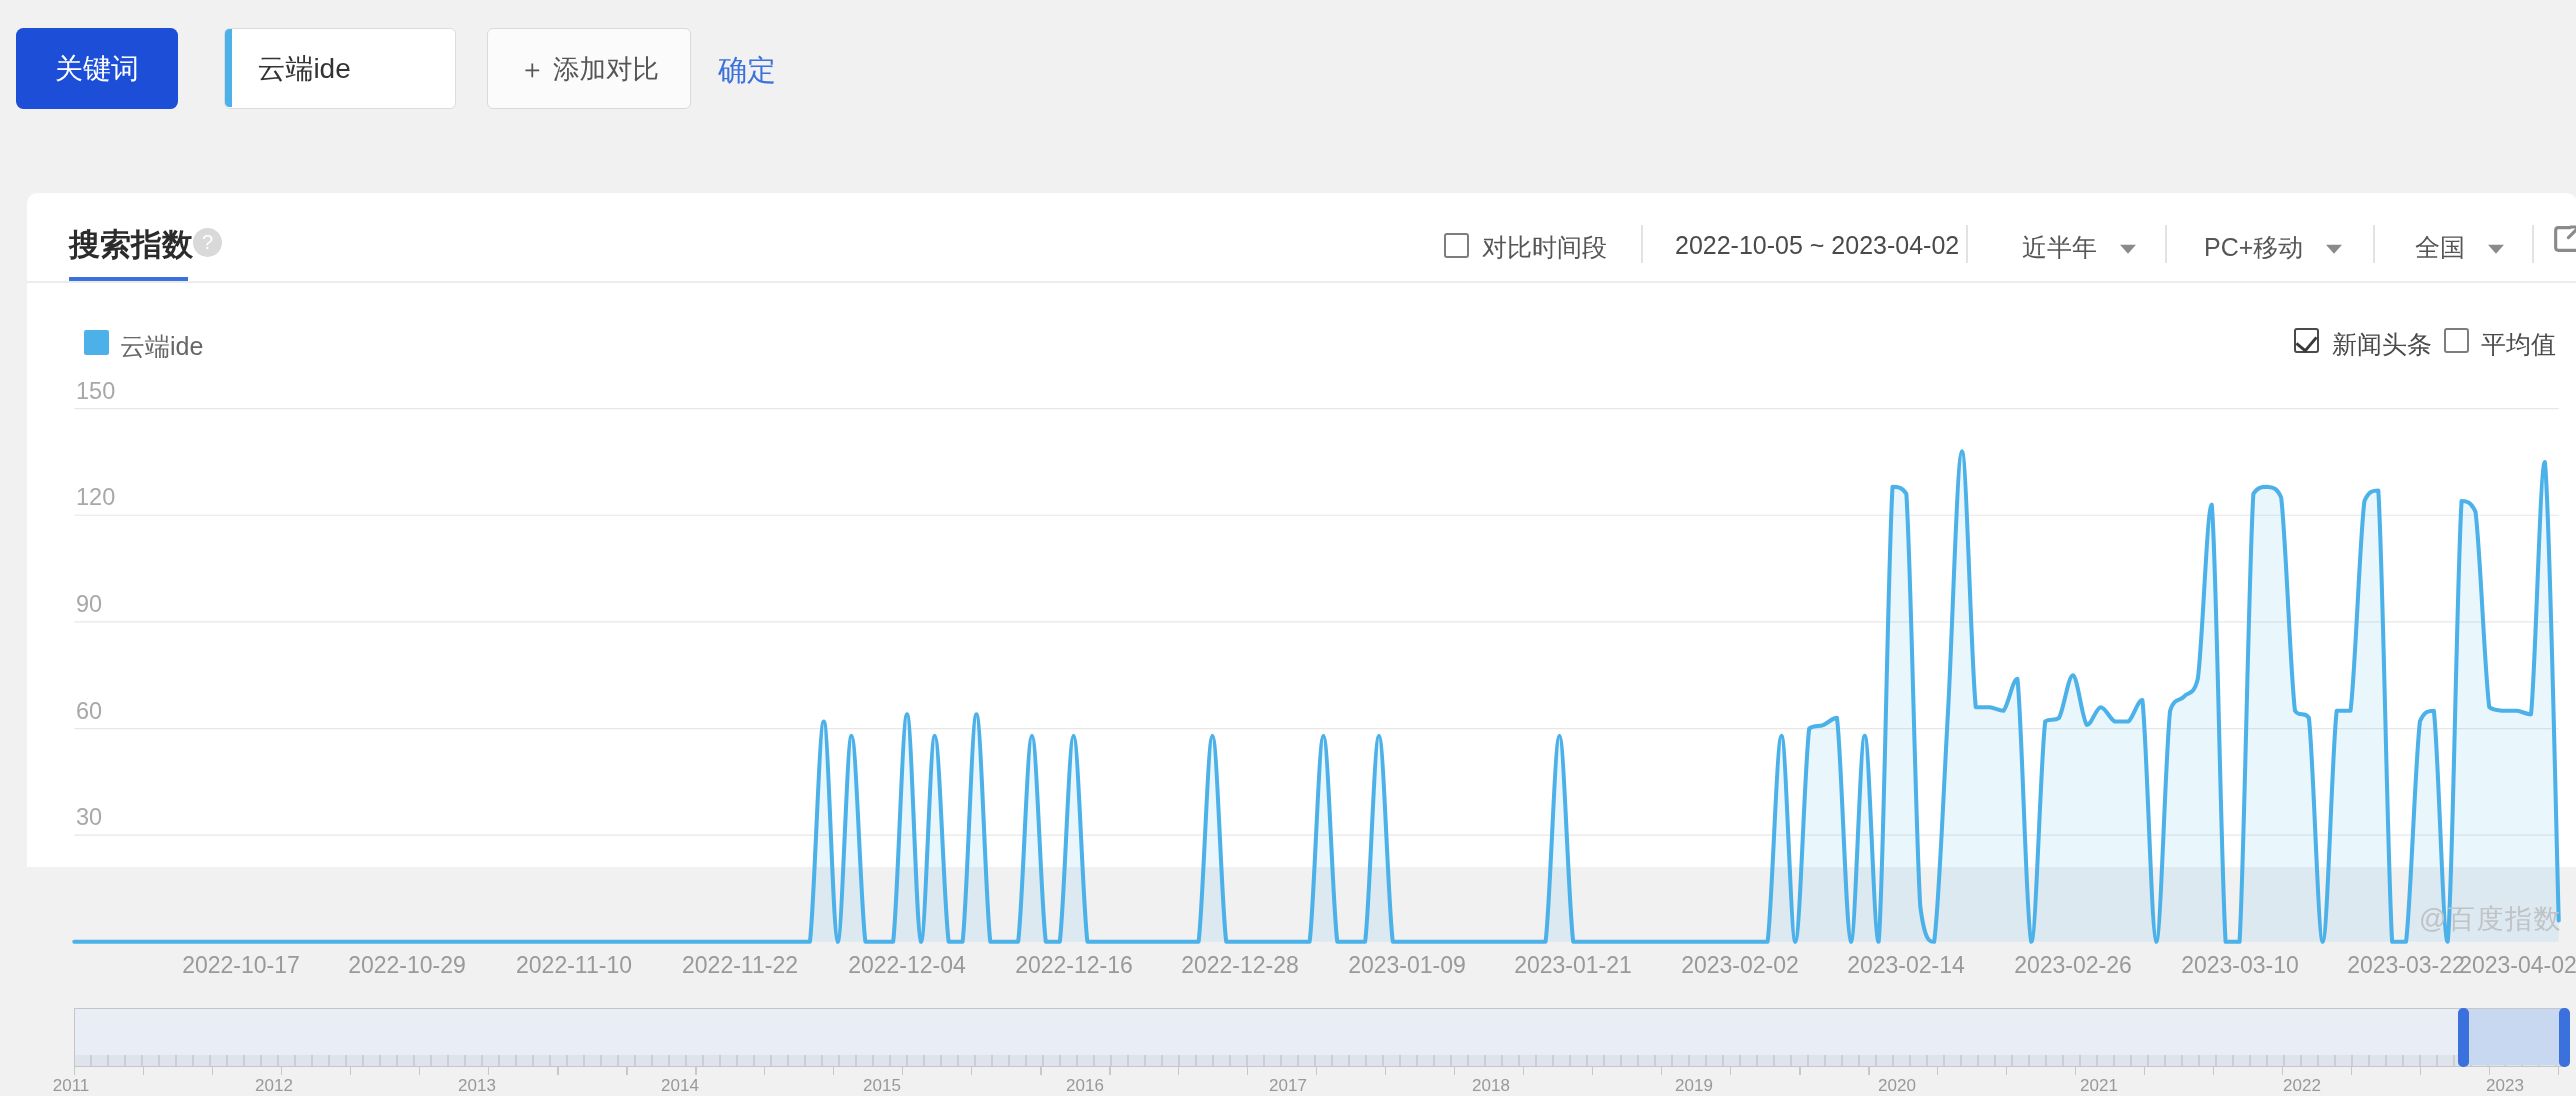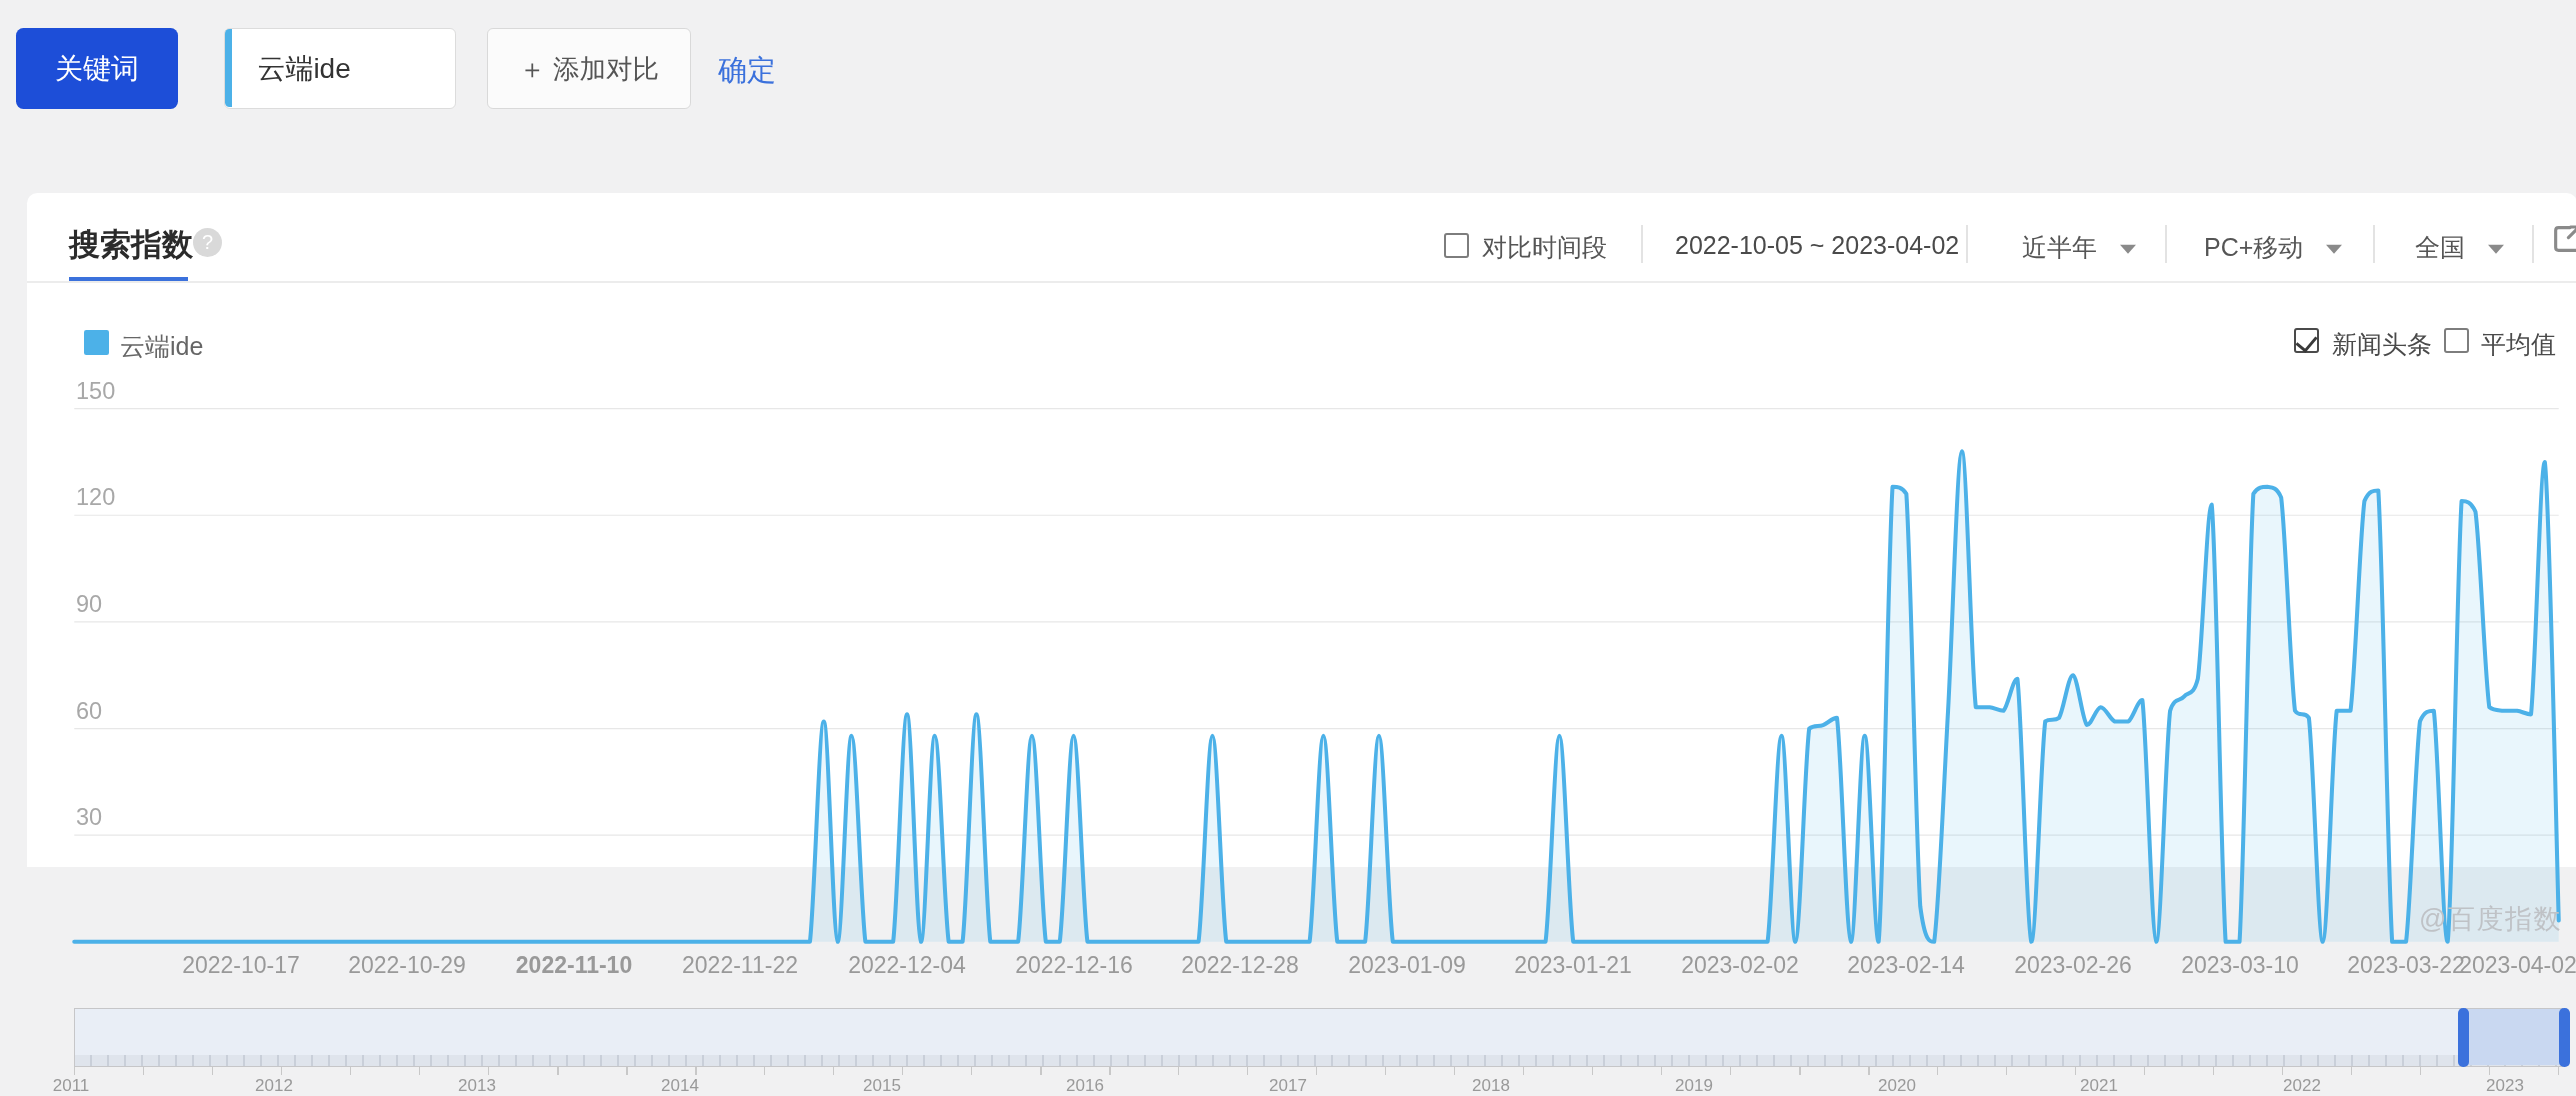--- a/index.html
+++ b/index.html
@@ -173,21 +173,21 @@
         <line x1="0" x2="3378" y1="188.0039999999999" y2="188.0039999999999" stroke="#e7e7e7" stroke-width="1.6"></line>
         <line x1="0" x2="3378" y1="43.004999999999995" y2="43.004999999999995" stroke="#e7e7e7" stroke-width="1.6"></line>
       </g>
     <path id="area-path" d="M0,768C3.1,768.0 12.6,768.0 18.9,768.0C25.2,768.0 31.5,768.0 37.7,768.0C44.0,768.0 50.3,768.0 56.6,768.0C62.9,768.0 69.2,768.0 75.5,768.0C81.8,768.0 88.1,768.0 94.4,768.0C100.6,768.0 106.9,768.0 113.2,768.0C119.5,768.0 125.8,768.0 132.1,768.0C138.4,768.0 144.7,768.0 151.0,768.0C157.3,768.0 163.6,768.0 169.8,768.0C176.1,768.0 182.4,768.0 188.7,768.0C195.0,768.0 201.3,768.0 207.6,768.0C213.9,768.0 220.2,768.0 226.5,768.0C232.7,768.0 239.0,768.0 245.3,768.0C251.6,768.0 257.9,768.0 264.2,768.0C270.5,768.0 276.8,768.0 283.1,768.0C289.4,768.0 295.7,768.0 301.9,768.0C308.2,768.0 314.5,768.0 320.8,768.0C327.1,768.0 333.4,768.0 339.7,768.0C346.0,768.0 352.3,768.0 358.6,768.0C364.8,768.0 371.1,768.0 377.4,768.0C383.7,768.0 390.0,768.0 396.3,768.0C402.6,768.0 408.9,768.0 415.2,768.0C421.5,768.0 427.8,768.0 434.0,768.0C440.3,768.0 446.6,768.0 452.9,768.0C459.2,768.0 465.5,768.0 471.8,768.0C478.1,768.0 484.4,768.0 490.7,768.0C496.9,768.0 503.2,768.0 509.5,768.0C515.8,768.0 522.1,768.0 528.4,768.0C534.7,768.0 541.0,768.0 547.3,768.0C553.6,768.0 559.9,768.0 566.1,768.0C572.4,768.0 578.7,768.0 585.0,768.0C591.3,768.0 597.6,768.0 603.9,768.0C610.2,768.0 616.5,768.0 622.8,768.0C629.1,768.0 635.3,768.0 641.6,768.0C647.9,768.0 654.2,768.0 660.5,768.0C666.8,768.0 673.1,768.0 679.4,768.0C685.7,768.0 692.0,768.0 698.2,768.0C704.5,768.0 710.8,768.0 717.1,768.0C723.4,768.0 729.7,768.0 736.0,768.0C742.3,768.0 748.6,768.0 754.9,768.0C761.2,768.0 767.4,768.0 773.7,768.0C780.0,768.0 786.3,768.0 792.6,768.0C798.9,768.0 805.2,768.0 811.5,768.0C817.8,768.0 824.1,768.0 830.3,768.0C836.6,768.0 842.9,768.0 849.2,768.0C855.5,768.0 861.8,768.0 868.1,768.0C874.4,768.0 880.7,768.0 887.0,768.0C893.3,768.0 899.5,768.0 905.8,768.0C912.1,768.0 918.4,768.0 924.7,768.0C931.0,768.0 937.3,768.0 943.6,768.0C949.9,768.0 956.2,768.0 962.4,768.0C968.7,768.0 975.0,768.0 981.3,768.0C987.6,768.0 993.9,768.0 1000.2,768.0C1006.5,718.1 1012.8,468.3 1019.1,468.3C1025.4,468.3 1031.6,764.8 1037.9,768.0C1044.2,768.0 1050.5,487.7 1056.8,487.7C1063.1,487.7 1069.4,721.3 1075.7,768.0C1082.0,768.0 1088.3,768.0 1094.5,768.0C1100.8,768.0 1107.1,768.0 1113.4,768.0C1119.7,716.4 1126.0,458.7 1132.3,458.7C1138.6,458.7 1144.9,763.2 1151.2,768.0C1157.5,768.0 1163.7,487.7 1170.0,487.7C1176.3,487.7 1182.6,721.3 1188.9,768.0C1195.2,768.0 1201.5,768.0 1207.8,768.0C1214.1,716.4 1220.4,458.7 1226.6,458.7C1232.9,458.7 1239.2,716.4 1245.5,768.0C1251.8,768.0 1258.1,768.0 1264.4,768.0C1270.7,768.0 1277.0,768.0 1283.3,768.0C1289.6,721.3 1295.8,487.7 1302.1,487.7C1308.4,487.7 1314.7,721.3 1321.0,768.0C1327.3,768.0 1333.6,768.0 1339.9,768.0C1346.2,721.3 1352.5,487.7 1358.7,487.7C1365.0,487.7 1371.3,721.3 1377.6,768.0C1383.9,768.0 1390.2,768.0 1396.5,768.0C1402.8,768.0 1409.1,768.0 1415.4,768.0C1421.7,768.0 1427.9,768.0 1434.2,768.0C1440.5,768.0 1446.8,768.0 1453.1,768.0C1459.4,768.0 1465.7,768.0 1472.0,768.0C1478.3,768.0 1484.6,768.0 1490.8,768.0C1497.1,768.0 1503.4,768.0 1509.7,768.0C1516.0,768.0 1522.3,768.0 1528.6,768.0C1534.9,721.3 1541.2,487.7 1547.5,487.7C1553.8,487.7 1560.0,721.3 1566.3,768.0C1572.6,768.0 1578.9,768.0 1585.2,768.0C1591.5,768.0 1597.8,768.0 1604.1,768.0C1610.4,768.0 1616.7,768.0 1622.9,768.0C1629.2,768.0 1635.5,768.0 1641.8,768.0C1648.1,768.0 1654.4,768.0 1660.7,768.0C1667.0,768.0 1673.3,768.0 1679.6,768.0C1685.9,721.3 1692.1,487.7 1698.4,487.7C1704.7,487.7 1711.0,721.3 1717.3,768.0C1723.6,768.0 1729.9,768.0 1736.2,768.0C1742.5,768.0 1748.8,768.0 1755.1,768.0C1761.3,721.3 1767.6,487.7 1773.9,487.7C1780.2,487.7 1786.5,721.3 1792.8,768.0C1799.1,768.0 1805.4,768.0 1811.7,768.0C1818.0,768.0 1824.2,768.0 1830.5,768.0C1836.8,768.0 1843.1,768.0 1849.4,768.0C1855.7,768.0 1862.0,768.0 1868.3,768.0C1874.6,768.0 1880.9,768.0 1887.2,768.0C1893.4,768.0 1899.7,768.0 1906.0,768.0C1912.3,768.0 1918.6,768.0 1924.9,768.0C1931.2,768.0 1937.5,768.0 1943.8,768.0C1950.1,768.0 1956.3,768.0 1962.6,768.0C1968.9,768.0 1975.2,768.0 1981.5,768.0C1987.8,768.0 1994.1,768.0 2000.4,768.0C2006.7,721.3 2013.0,487.7 2019.3,487.7C2025.5,487.7 2031.8,721.3 2038.1,768.0C2044.4,768.0 2050.7,768.0 2057.0,768.0C2063.3,768.0 2069.6,768.0 2075.9,768.0C2082.2,768.0 2088.4,768.0 2094.7,768.0C2101.0,768.0 2107.3,768.0 2113.6,768.0C2119.9,768.0 2126.2,768.0 2132.5,768.0C2138.8,768.0 2145.1,768.0 2151.4,768.0C2157.6,768.0 2163.9,768.0 2170.2,768.0C2176.5,768.0 2182.8,768.0 2189.1,768.0C2195.4,768.0 2201.7,768.0 2208.0,768.0C2214.3,768.0 2220.5,768.0 2226.8,768.0C2233.1,768.0 2239.4,768.0 2245.7,768.0C2252.0,768.0 2258.3,768.0 2264.6,768.0C2270.9,768.0 2277.2,768.0 2283.5,768.0C2289.7,768.0 2296.0,768.0 2302.3,768.0C2308.6,721.3 2314.9,487.7 2321.2,487.7C2327.5,487.7 2333.8,768.0 2340.1,768.0C2346.4,766.4 2352.6,527.1 2358.9,478.0C2365.2,473.2 2371.5,475.6 2377.8,473.2C2384.1,470.8 2390.4,463.5 2396.7,463.5C2403.0,512.6 2409.3,764.0 2415.6,768.0C2421.8,768.0 2428.1,487.7 2434.4,487.7C2440.7,487.7 2447.0,768.0 2453.3,768.0C2459.6,711.6 2465.9,250.8 2472.2,149.3C2478.5,149.3 2484.7,149.3 2491.0,159.0C2497.3,254.1 2503.6,618.2 2509.9,719.7C2516.2,768.0 2522.5,768.0 2528.8,768.0C2535.1,723.7 2541.4,565.0 2547.7,453.8C2553.9,342.7 2560.2,101.8 2566.5,101.0C2572.8,101.0 2579.1,391.0 2585.4,449.0C2591.7,449.0 2598.0,449.0 2604.3,449.0C2610.6,449.8 2616.8,453.8 2623.1,453.8C2629.4,447.4 2635.7,410.3 2642.0,410.3C2648.3,462.7 2654.6,758.3 2660.9,768.0C2667.2,768.0 2673.5,519.1 2679.8,468.3C2686.0,463.5 2692.3,468.3 2698.6,463.5C2704.9,453.0 2711.2,405.5 2717.5,405.5C2723.8,407.1 2730.1,465.9 2736.4,473.2C2742.7,473.2 2748.9,449.8 2755.2,449.0C2761.5,449.0 2767.8,465.1 2774.1,468.3C2780.4,468.3 2786.7,468.3 2793.0,468.3C2799.3,463.5 2805.6,439.3 2811.9,439.3C2818.1,489.3 2824.4,765.6 2830.7,768.0C2837.0,768.0 2843.3,509.4 2849.6,453.8C2855.9,434.5 2862.2,441.8 2868.5,434.5C2874.8,427.3 2881.1,434.5 2887.3,410.3C2893.6,366.8 2899.9,173.5 2906.2,173.5C2912.5,233.1 2918.8,668.9 2925.1,768.0C2931.4,768.0 2937.7,768.0 2944.0,768.0C2950.2,666.5 2956.5,262.1 2962.8,159.0C2969.1,149.3 2975.4,149.3 2981.7,149.3C2988.0,150.1 2994.3,149.3 3000.6,163.8C3006.9,214.6 3013.2,403.9 3019.4,453.8C3025.7,463.5 3032.0,453.8 3038.3,463.5C3044.6,515.9 3050.9,768.0 3057.2,768.0C3063.5,766.4 3069.8,506.2 3076.1,453.8C3082.3,453.8 3088.6,453.8 3094.9,453.8C3101.2,406.3 3107.5,218.6 3113.8,168.7C3120.1,154.2 3126.4,154.2 3132.7,154.2C3139.0,254.1 3145.3,665.7 3151.5,768.0C3157.8,768.0 3164.1,768.0 3170.4,768.0C3176.7,718.1 3183.0,520.7 3189.3,468.3C3195.6,453.8 3201.9,453.8 3208.2,453.8C3214.4,503.8 3220.7,768.0 3227.0,768.0C3233.3,720.5 3239.6,266.1 3245.9,168.7C3252.2,168.7 3258.5,168.7 3264.8,183.2C3271.1,229.9 3277.4,403.9 3283.6,449.0C3289.9,453.8 3296.2,453.0 3302.5,453.8C3308.8,453.8 3315.1,453.8 3321.4,453.8C3327.7,454.6 3334.0,458.7 3340.3,458.7C3346.5,402.3 3352.8,115.5 3359.1,115.5C3365.4,162.2 3374.9,635.1 3378.0,739.0L3378,768 L0,768 Z" fill="rgba(76,177,232,0.12)"></path>
     <path id="line-path" fill="none" stroke-width="5.5" stroke-linejoin="round" stroke-linecap="round" d="M0,768C3.1,768.0 12.6,768.0 18.9,768.0C25.2,768.0 31.5,768.0 37.7,768.0C44.0,768.0 50.3,768.0 56.6,768.0C62.9,768.0 69.2,768.0 75.5,768.0C81.8,768.0 88.1,768.0 94.4,768.0C100.6,768.0 106.9,768.0 113.2,768.0C119.5,768.0 125.8,768.0 132.1,768.0C138.4,768.0 144.7,768.0 151.0,768.0C157.3,768.0 163.6,768.0 169.8,768.0C176.1,768.0 182.4,768.0 188.7,768.0C195.0,768.0 201.3,768.0 207.6,768.0C213.9,768.0 220.2,768.0 226.5,768.0C232.7,768.0 239.0,768.0 245.3,768.0C251.6,768.0 257.9,768.0 264.2,768.0C270.5,768.0 276.8,768.0 283.1,768.0C289.4,768.0 295.7,768.0 301.9,768.0C308.2,768.0 314.5,768.0 320.8,768.0C327.1,768.0 333.4,768.0 339.7,768.0C346.0,768.0 352.3,768.0 358.6,768.0C364.8,768.0 371.1,768.0 377.4,768.0C383.7,768.0 390.0,768.0 396.3,768.0C402.6,768.0 408.9,768.0 415.2,768.0C421.5,768.0 427.8,768.0 434.0,768.0C440.3,768.0 446.6,768.0 452.9,768.0C459.2,768.0 465.5,768.0 471.8,768.0C478.1,768.0 484.4,768.0 490.7,768.0C496.9,768.0 503.2,768.0 509.5,768.0C515.8,768.0 522.1,768.0 528.4,768.0C534.7,768.0 541.0,768.0 547.3,768.0C553.6,768.0 559.9,768.0 566.1,768.0C572.4,768.0 578.7,768.0 585.0,768.0C591.3,768.0 597.6,768.0 603.9,768.0C610.2,768.0 616.5,768.0 622.8,768.0C629.1,768.0 635.3,768.0 641.6,768.0C647.9,768.0 654.2,768.0 660.5,768.0C666.8,768.0 673.1,768.0 679.4,768.0C685.7,768.0 692.0,768.0 698.2,768.0C704.5,768.0 710.8,768.0 717.1,768.0C723.4,768.0 729.7,768.0 736.0,768.0C742.3,768.0 748.6,768.0 754.9,768.0C761.2,768.0 767.4,768.0 773.7,768.0C780.0,768.0 786.3,768.0 792.6,768.0C798.9,768.0 805.2,768.0 811.5,768.0C817.8,768.0 824.1,768.0 830.3,768.0C836.6,768.0 842.9,768.0 849.2,768.0C855.5,768.0 861.8,768.0 868.1,768.0C874.4,768.0 880.7,768.0 887.0,768.0C893.3,768.0 899.5,768.0 905.8,768.0C912.1,768.0 918.4,768.0 924.7,768.0C931.0,768.0 937.3,768.0 943.6,768.0C949.9,768.0 956.2,768.0 962.4,768.0C968.7,768.0 975.0,768.0 981.3,768.0C987.6,768.0 993.9,768.0 1000.2,768.0C1006.5,718.1 1012.8,468.3 1019.1,468.3C1025.4,468.3 1031.6,764.8 1037.9,768.0C1044.2,768.0 1050.5,487.7 1056.8,487.7C1063.1,487.7 1069.4,721.3 1075.7,768.0C1082.0,768.0 1088.3,768.0 1094.5,768.0C1100.8,768.0 1107.1,768.0 1113.4,768.0C1119.7,716.4 1126.0,458.7 1132.3,458.7C1138.6,458.7 1144.9,763.2 1151.2,768.0C1157.5,768.0 1163.7,487.7 1170.0,487.7C1176.3,487.7 1182.6,721.3 1188.9,768.0C1195.2,768.0 1201.5,768.0 1207.8,768.0C1214.1,716.4 1220.4,458.7 1226.6,458.7C1232.9,458.7 1239.2,716.4 1245.5,768.0C1251.8,768.0 1258.1,768.0 1264.4,768.0C1270.7,768.0 1277.0,768.0 1283.3,768.0C1289.6,721.3 1295.8,487.7 1302.1,487.7C1308.4,487.7 1314.7,721.3 1321.0,768.0C1327.3,768.0 1333.6,768.0 1339.9,768.0C1346.2,721.3 1352.5,487.7 1358.7,487.7C1365.0,487.7 1371.3,721.3 1377.6,768.0C1383.9,768.0 1390.2,768.0 1396.5,768.0C1402.8,768.0 1409.1,768.0 1415.4,768.0C1421.7,768.0 1427.9,768.0 1434.2,768.0C1440.5,768.0 1446.8,768.0 1453.1,768.0C1459.4,768.0 1465.7,768.0 1472.0,768.0C1478.3,768.0 1484.6,768.0 1490.8,768.0C1497.1,768.0 1503.4,768.0 1509.7,768.0C1516.0,768.0 1522.3,768.0 1528.6,768.0C1534.9,721.3 1541.2,487.7 1547.5,487.7C1553.8,487.7 1560.0,721.3 1566.3,768.0C1572.6,768.0 1578.9,768.0 1585.2,768.0C1591.5,768.0 1597.8,768.0 1604.1,768.0C1610.4,768.0 1616.7,768.0 1622.9,768.0C1629.2,768.0 1635.5,768.0 1641.8,768.0C1648.1,768.0 1654.4,768.0 1660.7,768.0C1667.0,768.0 1673.3,768.0 1679.6,768.0C1685.9,721.3 1692.1,487.7 1698.4,487.7C1704.7,487.7 1711.0,721.3 1717.3,768.0C1723.6,768.0 1729.9,768.0 1736.2,768.0C1742.5,768.0 1748.8,768.0 1755.1,768.0C1761.3,721.3 1767.6,487.7 1773.9,487.7C1780.2,487.7 1786.5,721.3 1792.8,768.0C1799.1,768.0 1805.4,768.0 1811.7,768.0C1818.0,768.0 1824.2,768.0 1830.5,768.0C1836.8,768.0 1843.1,768.0 1849.4,768.0C1855.7,768.0 1862.0,768.0 1868.3,768.0C1874.6,768.0 1880.9,768.0 1887.2,768.0C1893.4,768.0 1899.7,768.0 1906.0,768.0C1912.3,768.0 1918.6,768.0 1924.9,768.0C1931.2,768.0 1937.5,768.0 1943.8,768.0C1950.1,768.0 1956.3,768.0 1962.6,768.0C1968.9,768.0 1975.2,768.0 1981.5,768.0C1987.8,768.0 1994.1,768.0 2000.4,768.0C2006.7,721.3 2013.0,487.7 2019.3,487.7C2025.5,487.7 2031.8,721.3 2038.1,768.0C2044.4,768.0 2050.7,768.0 2057.0,768.0C2063.3,768.0 2069.6,768.0 2075.9,768.0C2082.2,768.0 2088.4,768.0 2094.7,768.0C2101.0,768.0 2107.3,768.0 2113.6,768.0C2119.9,768.0 2126.2,768.0 2132.5,768.0C2138.8,768.0 2145.1,768.0 2151.4,768.0C2157.6,768.0 2163.9,768.0 2170.2,768.0C2176.5,768.0 2182.8,768.0 2189.1,768.0C2195.4,768.0 2201.7,768.0 2208.0,768.0C2214.3,768.0 2220.5,768.0 2226.8,768.0C2233.1,768.0 2239.4,768.0 2245.7,768.0C2252.0,768.0 2258.3,768.0 2264.6,768.0C2270.9,768.0 2277.2,768.0 2283.5,768.0C2289.7,768.0 2296.0,768.0 2302.3,768.0C2308.6,721.3 2314.9,487.7 2321.2,487.7C2327.5,487.7 2333.8,768.0 2340.1,768.0C2346.4,766.4 2352.6,527.1 2358.9,478.0C2365.2,473.2 2371.5,475.6 2377.8,473.2C2384.1,470.8 2390.4,463.5 2396.7,463.5C2403.0,512.6 2409.3,764.0 2415.6,768.0C2421.8,768.0 2428.1,487.7 2434.4,487.7C2440.7,487.7 2447.0,768.0 2453.3,768.0C2459.6,711.6 2465.9,250.8 2472.2,149.3C2478.5,149.3 2484.7,149.3 2491.0,159.0C2497.3,254.1 2503.6,618.2 2509.9,719.7C2516.2,768.0 2522.5,768.0 2528.8,768.0C2535.1,723.7 2541.4,565.0 2547.7,453.8C2553.9,342.7 2560.2,101.8 2566.5,101.0C2572.8,101.0 2579.1,391.0 2585.4,449.0C2591.7,449.0 2598.0,449.0 2604.3,449.0C2610.6,449.8 2616.8,453.8 2623.1,453.8C2629.4,447.4 2635.7,410.3 2642.0,410.3C2648.3,462.7 2654.6,758.3 2660.9,768.0C2667.2,768.0 2673.5,519.1 2679.8,468.3C2686.0,463.5 2692.3,468.3 2698.6,463.5C2704.9,453.0 2711.2,405.5 2717.5,405.5C2723.8,407.1 2730.1,465.9 2736.4,473.2C2742.7,473.2 2748.9,449.8 2755.2,449.0C2761.5,449.0 2767.8,465.1 2774.1,468.3C2780.4,468.3 2786.7,468.3 2793.0,468.3C2799.3,463.5 2805.6,439.3 2811.9,439.3C2818.1,489.3 2824.4,765.6 2830.7,768.0C2837.0,768.0 2843.3,509.4 2849.6,453.8C2855.9,434.5 2862.2,441.8 2868.5,434.5C2874.8,427.3 2881.1,434.5 2887.3,410.3C2893.6,366.8 2899.9,173.5 2906.2,173.5C2912.5,233.1 2918.8,668.9 2925.1,768.0C2931.4,768.0 2937.7,768.0 2944.0,768.0C2950.2,666.5 2956.5,262.1 2962.8,159.0C2969.1,149.3 2975.4,149.3 2981.7,149.3C2988.0,150.1 2994.3,149.3 3000.6,163.8C3006.9,214.6 3013.2,403.9 3019.4,453.8C3025.7,463.5 3032.0,453.8 3038.3,463.5C3044.6,515.9 3050.9,768.0 3057.2,768.0C3063.5,766.4 3069.8,506.2 3076.1,453.8C3082.3,453.8 3088.6,453.8 3094.9,453.8C3101.2,406.3 3107.5,218.6 3113.8,168.7C3120.1,154.2 3126.4,154.2 3132.7,154.2C3139.0,254.1 3145.3,665.7 3151.5,768.0C3157.8,768.0 3164.1,768.0 3170.4,768.0C3176.7,718.1 3183.0,520.7 3189.3,468.3C3195.6,453.8 3201.9,453.8 3208.2,453.8C3214.4,503.8 3220.7,768.0 3227.0,768.0C3233.3,720.5 3239.6,266.1 3245.9,168.7C3252.2,168.7 3258.5,168.7 3264.8,183.2C3271.1,229.9 3277.4,403.9 3283.6,449.0C3289.9,453.8 3296.2,453.0 3302.5,453.8C3308.8,453.8 3315.1,453.8 3321.4,453.8C3327.7,454.6 3334.0,458.7 3340.3,458.7C3346.5,402.3 3352.8,115.5 3359.1,115.5C3365.4,162.2 3374.9,635.1 3378.0,739.0" stroke="#4cb1e8"></path>
   </svg>
 
   <div id="x-labels">
       <div class="xlab" style="left: 214px;">2022-10-17</div>
       <div class="xlab" style="left: 380px;">2022-10-29</div>
-      <div class="xlab" style="left: 547px; font-weight: bold;">2022-11-10</div>
+      <div class="xlab" style="left: 547px;">2022-11-10</div>
       <div class="xlab" style="left: 713px; text-align: center;">2022-11-22</div>
       <div class="xlab" style="left: 880px;">2022-12-04</div>
       <div class="xlab" style="left: 1047px;">2022-12-16</div>
       <div class="xlab" style="left: 1213px;">2022-12-28</div>
       <div class="xlab" style="left: 1380px;">2023-01-09</div>
       <div class="xlab" style="left: 1546px;">2023-01-21</div>
       <div class="xlab" style="left: 1713px;">2023-02-02</div>
       <div class="xlab" style="left: 1879px;">2023-02-14</div>
       <div class="xlab" style="left: 2046px;">2023-02-26</div>
       <div class="xlab" style="left: 2213px;">2023-03-10</div>

